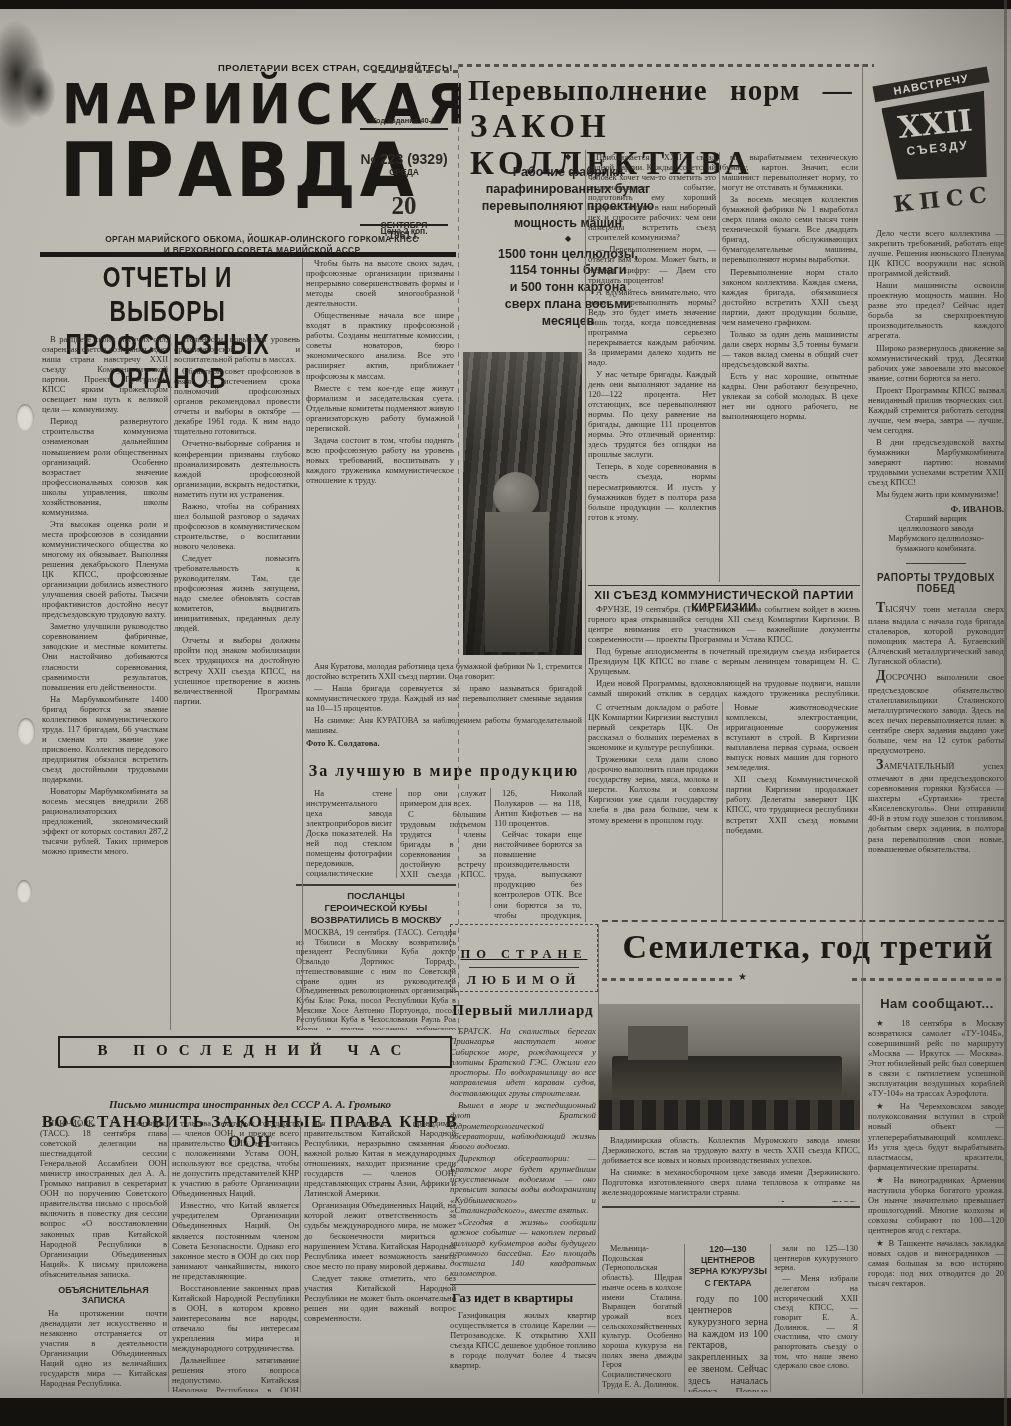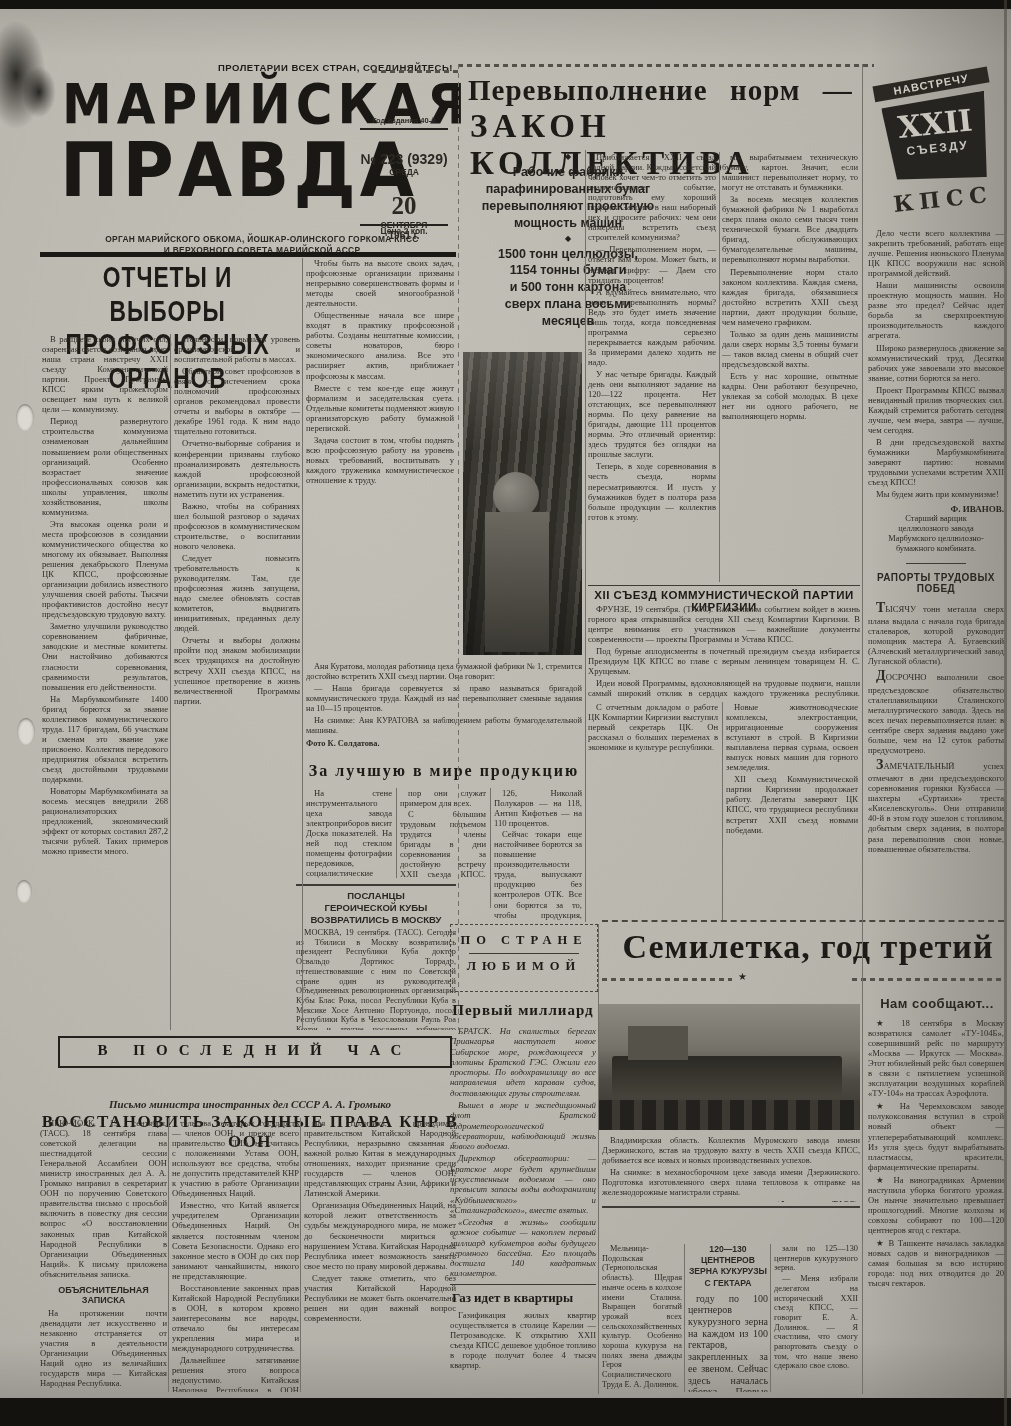--- a/index.html
+++ b/index.html
@@ -204,20 +204,21 @@
 
   <div class="hrule" style="left:588px;top:585px;width:272px;height:1px;"></div>
   <div class="abs headline-serif center" style="left:588px;top:589px;width:272px;font-size:11.5px;letter-spacing:.5px;font-family:'Liberation Sans',sans-serif;">XII СЪЕЗД КОММУНИСТИЧЕСКОЙ ПАРТИИ КИРГИЗИИ</div>
   <div class="abs body-text" style="left:588px;top:604px;width:272px;height:96px;">
       <p>ФРУНЗЕ, 19 сентября. (ТАСС). Важнейшим событием войдет в жизнь горного края открывшийся сегодня XII съезд Компартии Киргизии. В центре внимания его участников — важнейшие документы современности — проекты Программы и Устава КПСС.</p>
       <p>Под бурные аплодисменты в почетный президиум съезда избирается Президиум ЦК КПСС во главе с верным ленинцем товарищем Н. С. Хрущевым.</p>
       <p>Идеи новой Программы, вдохновляющей на трудовые подвиги, нашли самый широкий отклик в сердцах каждого труженика республики. Делегаты с гордостью рапортуют съезду о достигнутых успехах.</p>
     </div>
   <div class="abs body-text" style="left:588px;top:702px;width:130px;height:218px;">
       <p>С отчетным докладом о работе ЦК Компартии Киргизии выступил первый секретарь ЦК. Он рассказал о больших переменах в экономике и культуре республики.</p>
+      <p>Труженики села дали слово досрочно выполнить план продажи государству зерна, мяса, молока и шерсти. Колхозы и совхозы Киргизии уже сдали государству хлеба в два раза больше, чем к этому времени в прошлом году.</p>
     </div>
   <div class="abs body-text" style="left:726px;top:702px;width:132px;height:218px;">
       <p>Новые животноводческие комплексы, электростанции, ирригационные сооружения вступают в строй. В Киргизии выплавлена первая сурьма, освоен выпуск новых машин для горного земледелия.</p>
       <p>XII съезд Коммунистической партии Киргизии продолжает работу. Делегаты заверяют ЦК КПСС, что трудящиеся республики встретят XXII съезд новыми победами.</p>
     </div>
 
   <div class="hrule" style="left:296px;top:884px;width:160px;height:2px;"></div>
   <div class="abs sans center" style="left:296px;top:890px;width:160px;font-size:9.5px;font-weight:bold;line-height:1.25;">
       <div>ПОСЛАНЦЫ</div>
       <div>ГЕРОИЧЕСКОЙ КУБЫ</div>
@@ -248,21 +249,21 @@
       <p>Восстановление законных прав Китайской Народной Республики в ООН, в котором кровно заинтересованы все народы, отвечало бы интересам укрепления мира и международного сотрудничества.</p>
       <p>Дальнейшее затягивание решения этого вопроса недопустимо. Китайская Народная Республика в ООН должна занять принадлежащее ей по праву место.</p>
     </div>
   <div class="abs body-text" style="left:304px;top:1118px;width:152px;height:274px;">
       <p>мая политика, проводимая правительством Китайской Народной Республики, неразрывно связанная с важной ролью Китая в международных отношениях, находит признание среди государств — членов ООН, представляющих страны Азии, Африки и Латинской Америки.</p>
       <p>Организация Объединенных Наций, на которой лежит ответственность за судьбы международного мира, не может до бесконечности мириться с нарушением Устава. Китайская Народная Республика имеет возможность занять свое место по праву мировой державы.</p>
       <p>Следует также отметить, что без участия Китайской Народной Республики не может быть окончательно решен ни один важный вопрос современности.</p>
     </div>
 
   <div class="abs dashedbox" style="left:450px;top:924px;width:146px;height:66px;">
-    <div class="center headline-serif" style="font-size:12.5px;letter-spacing:6px;margin-top:8px;">ПО СТРАНЕ</div>
+    <div class="center headline-serif" style="font-size:12.5px;letter-spacing:6px;margin-top:22px;text-decoration:underline;">ПО СТРАНЕ</div>
     <div class="hrule" style="position:static;width:110px;height:1px;margin:5px auto;"></div>
     <div class="center headline-serif" style="font-size:12.5px;letter-spacing:6px;">ЛЮБИМОЙ</div>
   </div>
 
   <div class="abs headline-serif center" style="left:450px;top:1002px;width:146px;font-size:15px;letter-spacing:1px;">Первый миллиард</div>
   <div class="abs body-text" style="left:450px;top:1026px;width:146px;height:252px;font-style:italic;font-size:8.8px;">
       <p>БРАТСК. На скалистых берегах Приангарья наступает новое Сибирское море, рождающееся у плотины Братской ГЭС. Ожили его просторы. По водохранилищу во все направления идет караван судов, доставляющих грузы строителям.</p>
       <p>Вышел в море и экспедиционный флот Братской гидрометеорологической обсерватории, наблюдающий жизнь нового водоема.</p>
       <p>Директор обсерватории: — Братское море будет крупнейшим искусственным водоемом — оно превысит запасы воды водохранилищ «Куйбышевского» и «Сталинградского», вместе взятых.</p>
       <p>«Сегодня в жизнь» сообщили важное событие — накоплен первый миллиард кубометров воды будущего огромного бассейна. Его площадь достигла 140 квадратных километров.</p>

